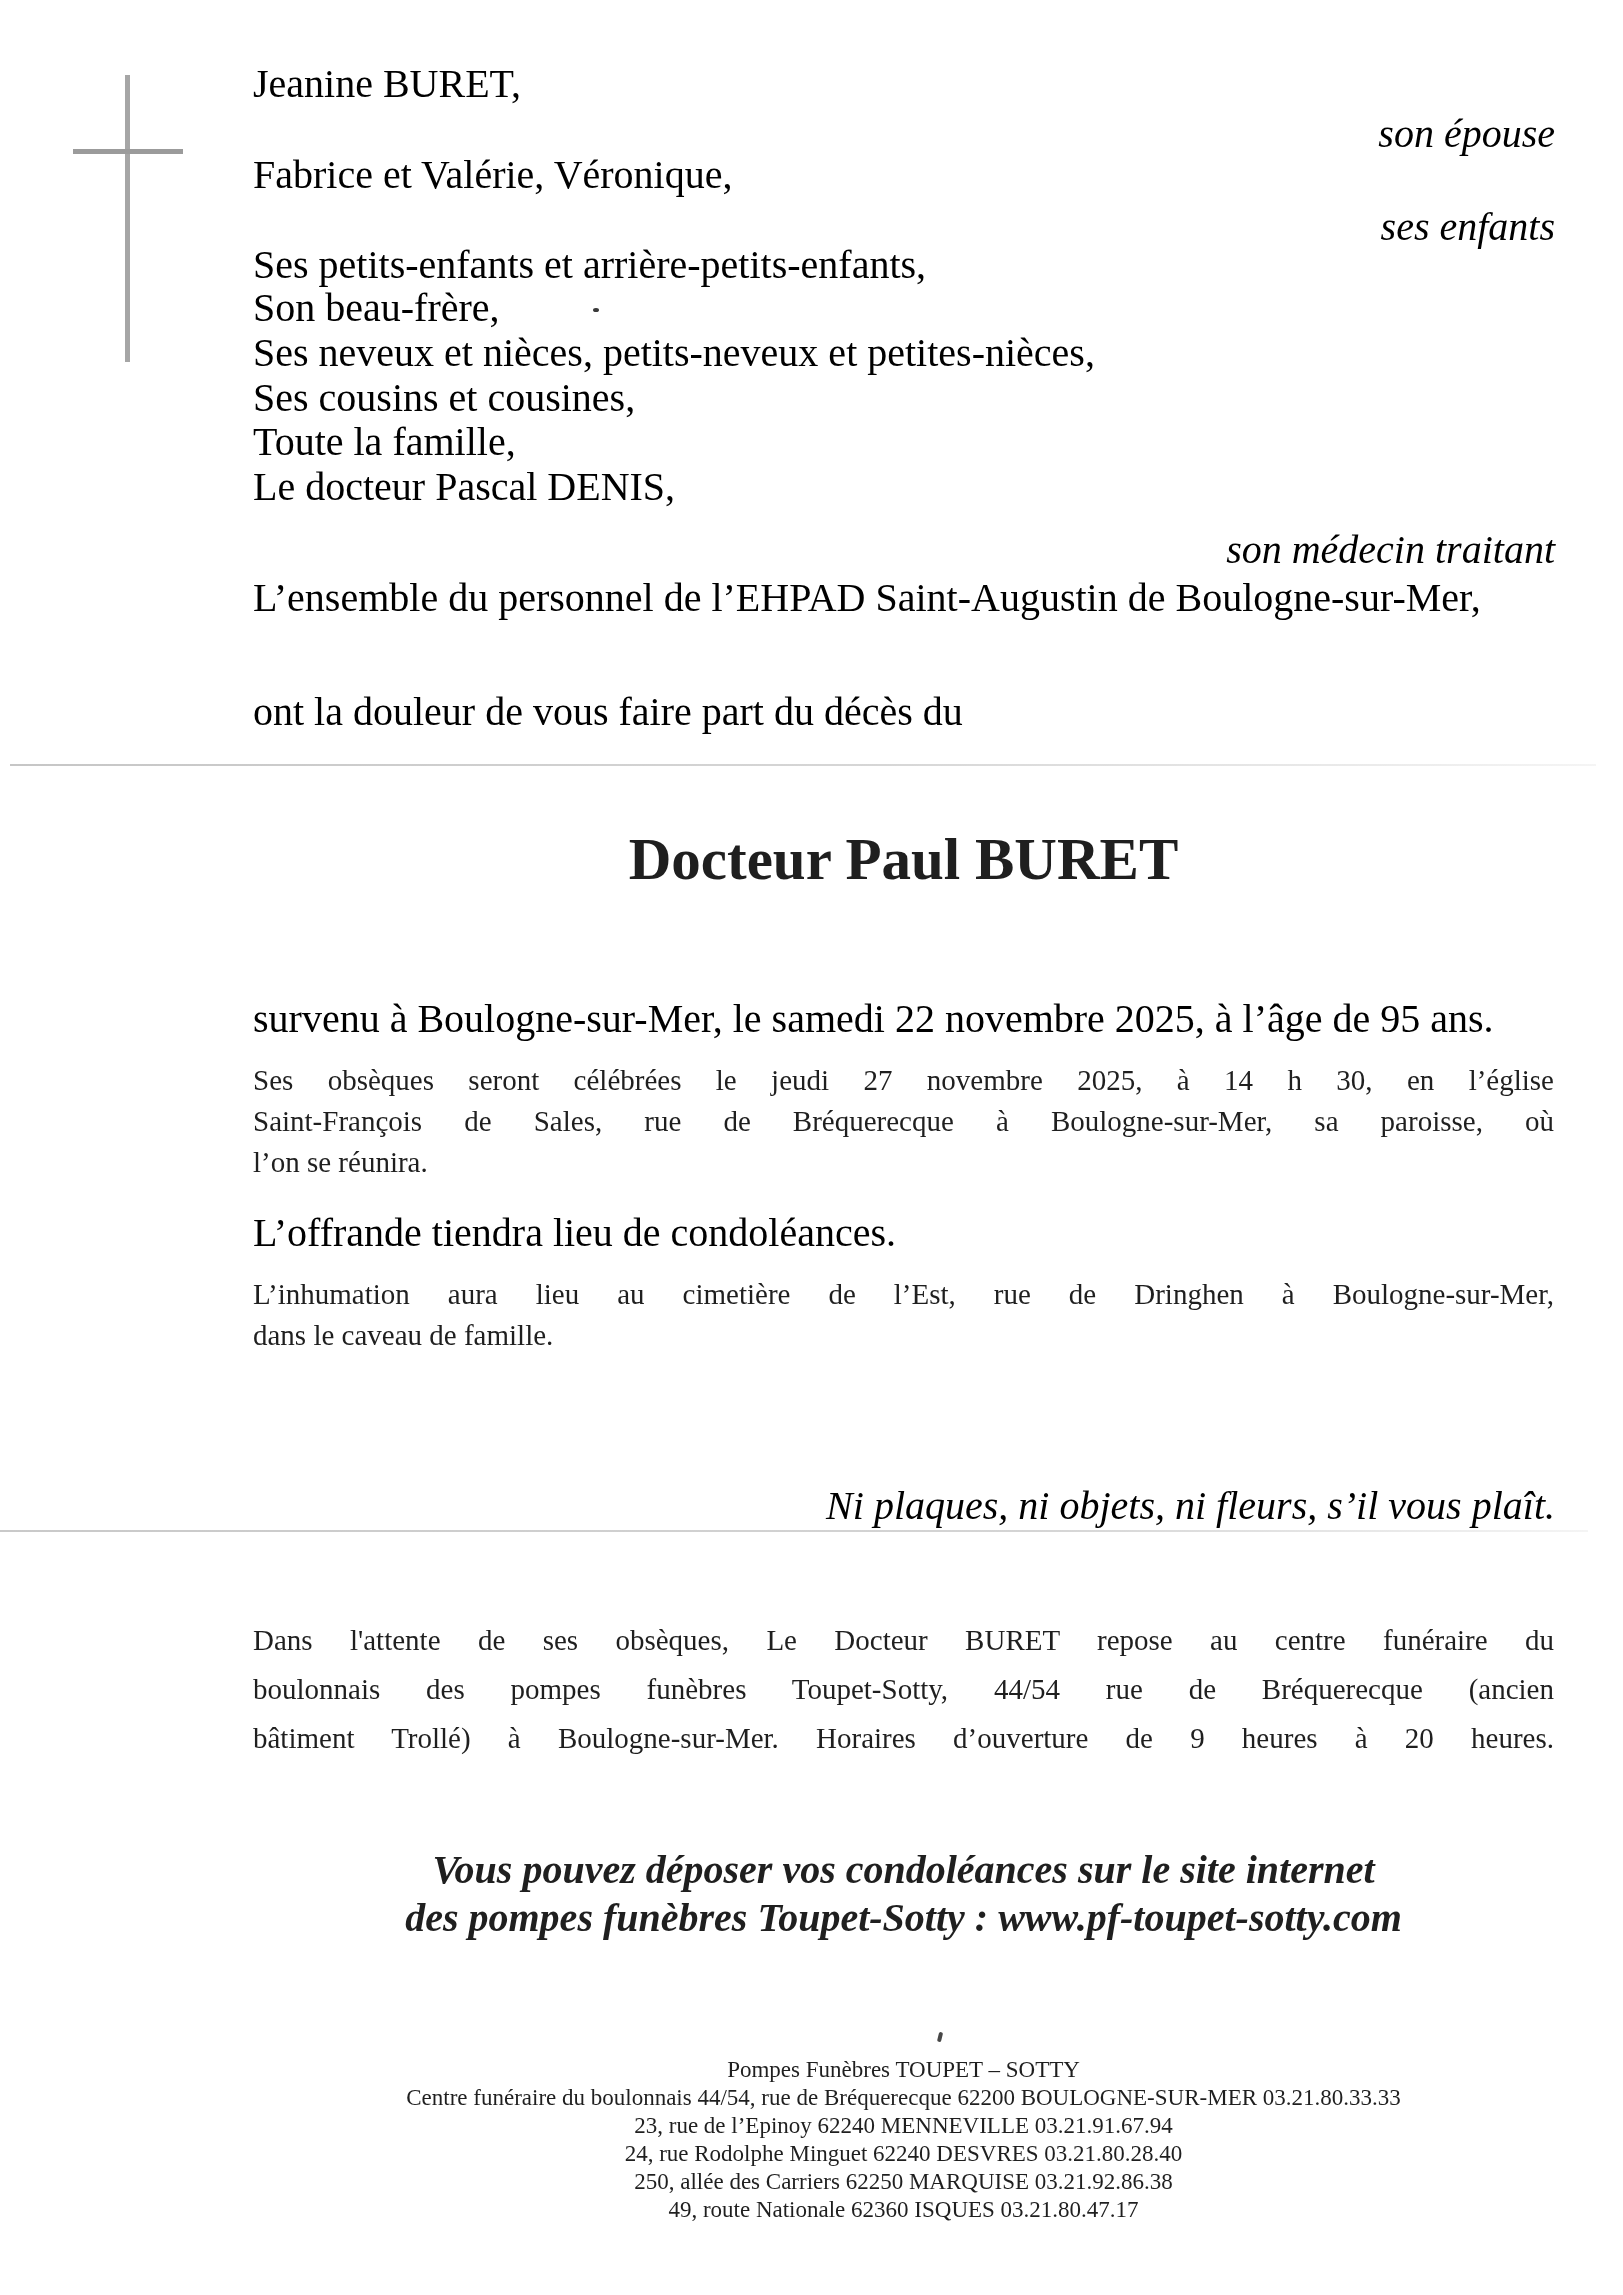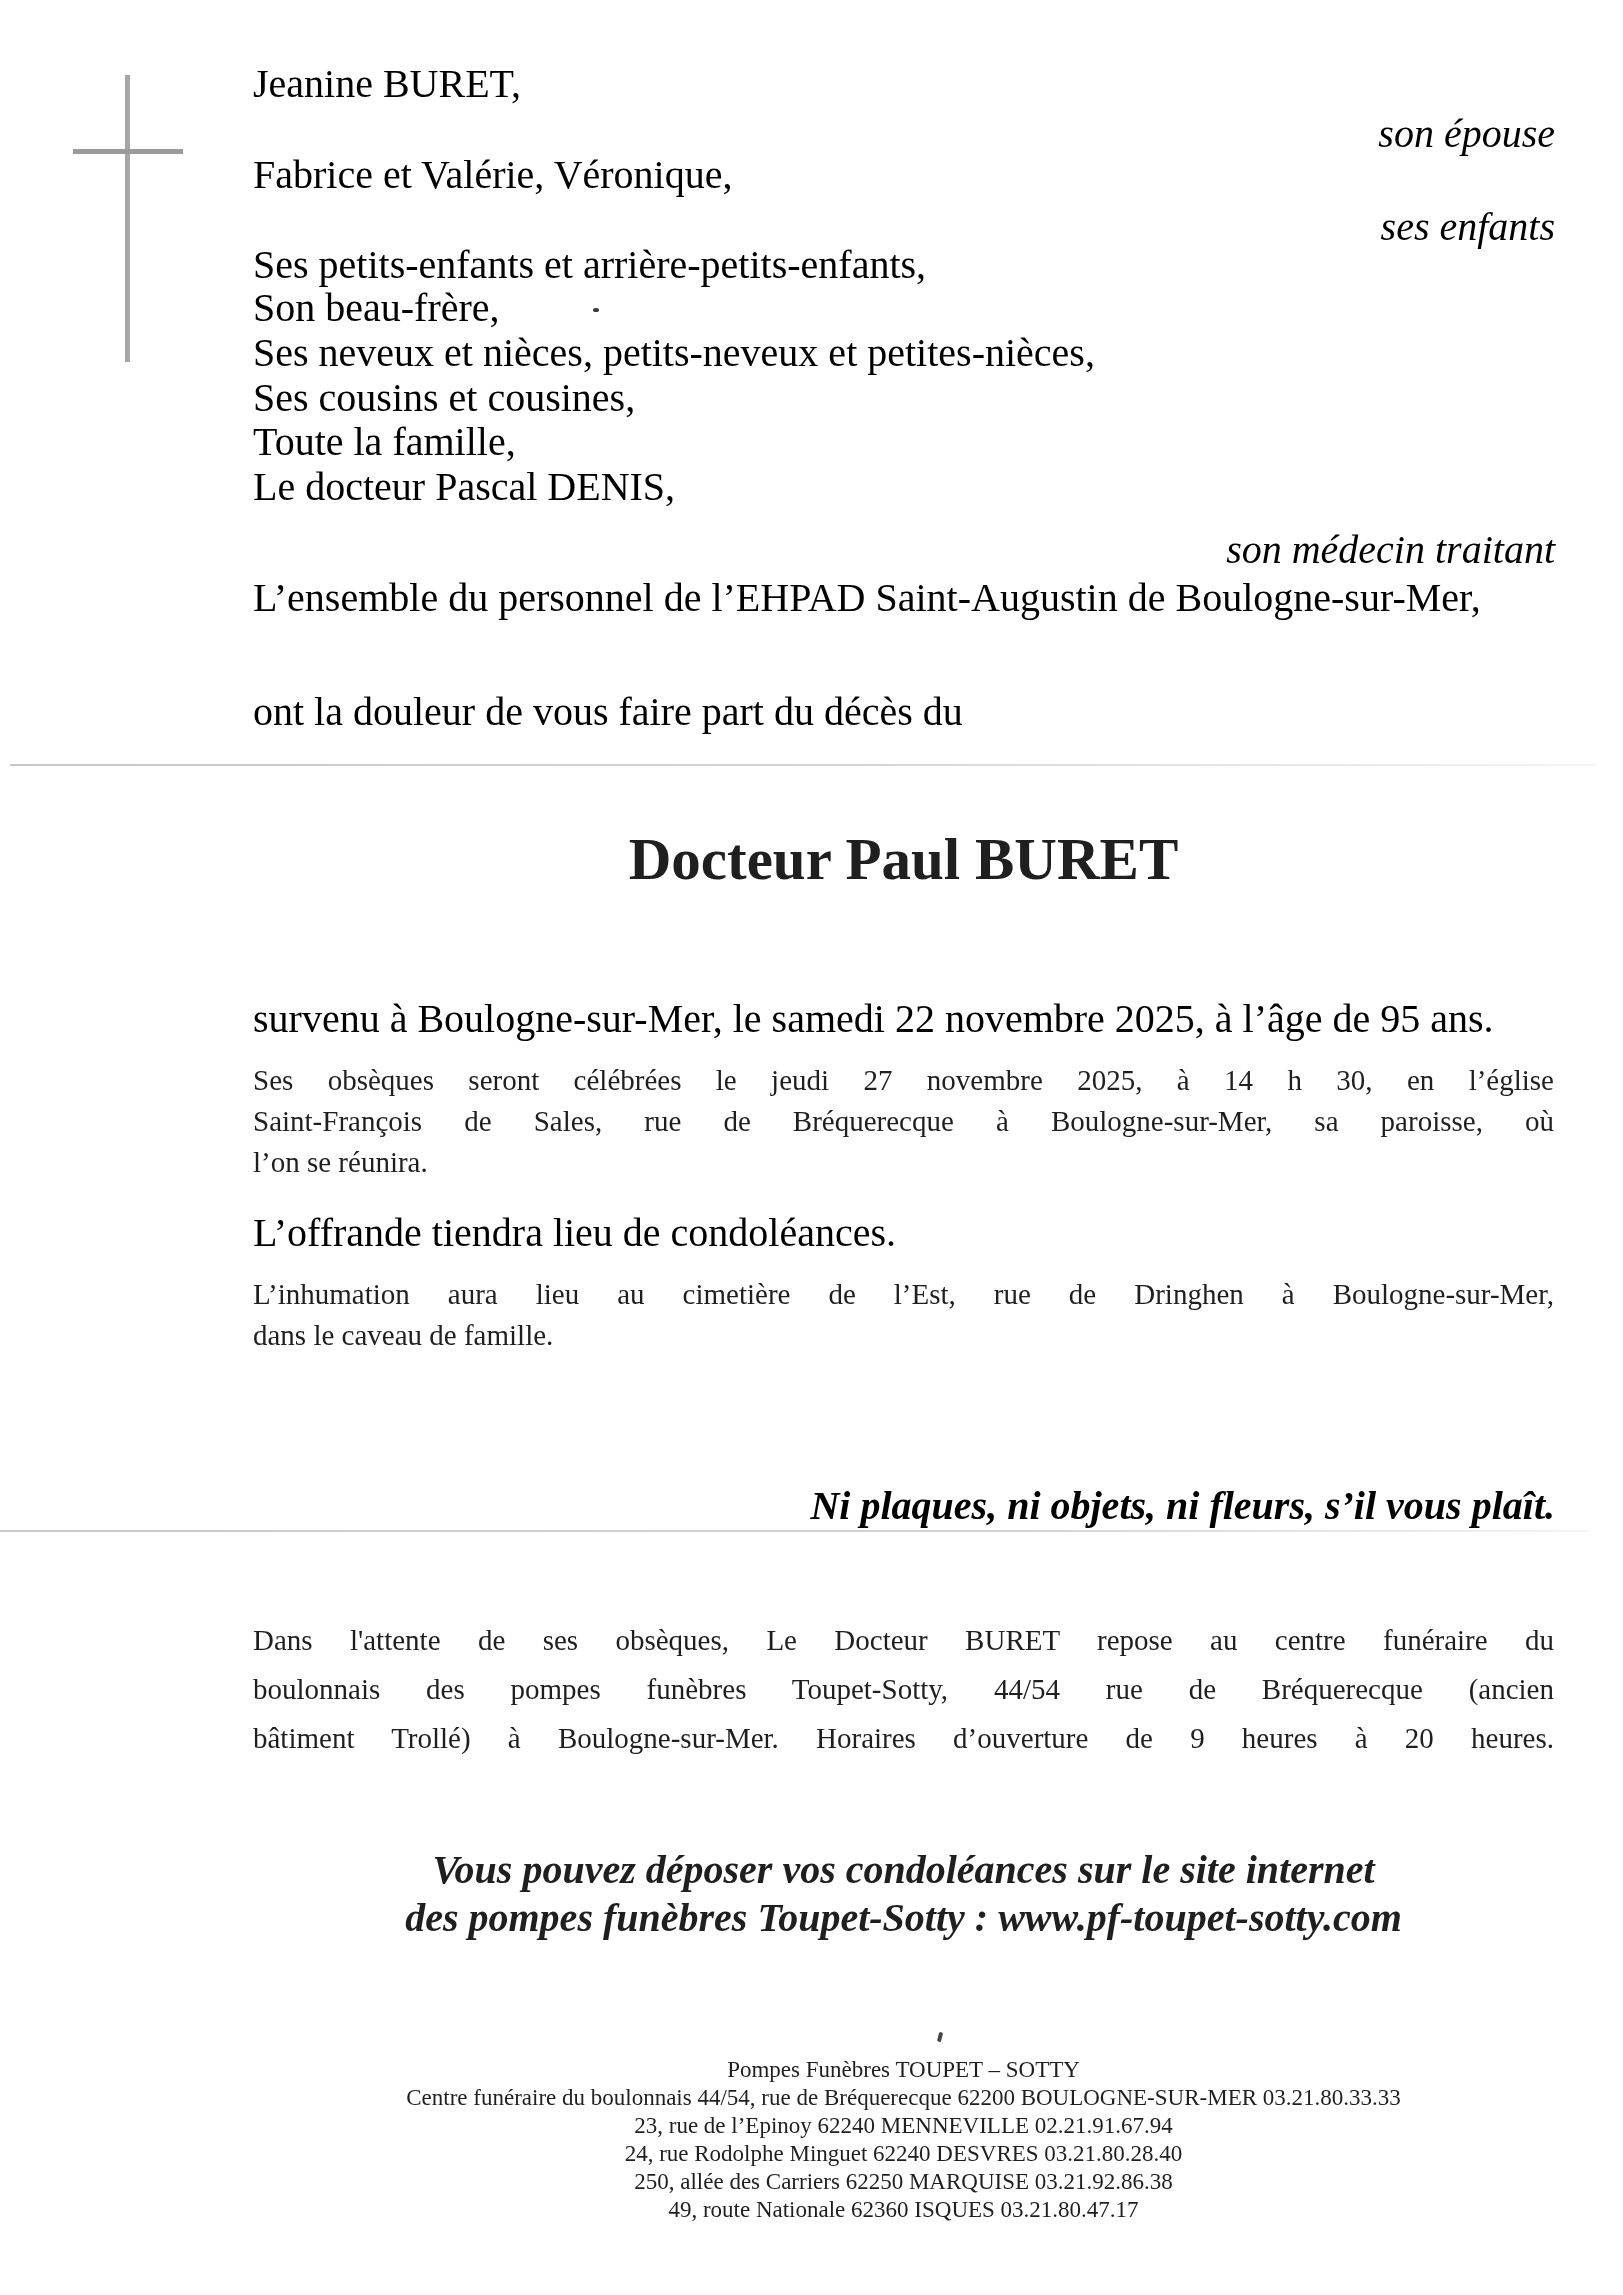--- a/index.html
+++ b/index.html
@@ -24,21 +24,21 @@
     line-height: 45px;
     white-space: nowrap;
     color: #000000;
   }
   .left-col { left: 253px; }
   .right-al {
     right: 69px;
     text-align: right;
   }
   .it  { font-style: italic; }
-  .bit { font-style: italic; font-weight: bold; }
+  .bit { font-style: italic; font-weight: normal; }
 
   
   .par {
     position: absolute;
     left: 253px;
     width: 1301px;
     font-size: 29px;
   }
   .par .jl {
     text-align: justify;
@@ -197,21 +197,21 @@
   </div>
 
   <div class="center-block" style="top:1846px">
     <div>Vous pouvez déposer vos condoléances sur le site internet</div>
     <div>des pompes funèbres Toupet-Sotty : www.pf-toupet-sotty.com</div>
   </div>
 
   <div class="footer-block" style="top:2056px">
     <div>Pompes Funèbres TOUPET – SOTTY</div>
     <div>Centre funéraire du boulonnais 44/54, rue de Bréquerecque 62200 BOULOGNE-SUR-MER 03.21.80.33.33</div>
-    <div>23, rue de l’Epinoy 62240 MENNEVILLE 02.21.91.67.94</div>
+    <div>23, rue de l’Epinoy 62240 MENNEVILLE 03.21.91.67.94</div>
     <div>24, rue Rodolphe Minguet 62240 DESVRES 03.21.80.28.40</div>
     <div>250, allée des Carriers 62250 MARQUISE 03.21.92.86.38</div>
     <div>49, route Nationale 62360 ISQUES 03.21.80.47.17</div>
   </div>
 
   <div class="speck1"></div>
   <div class="speck2"></div>
 
 </div>
 

